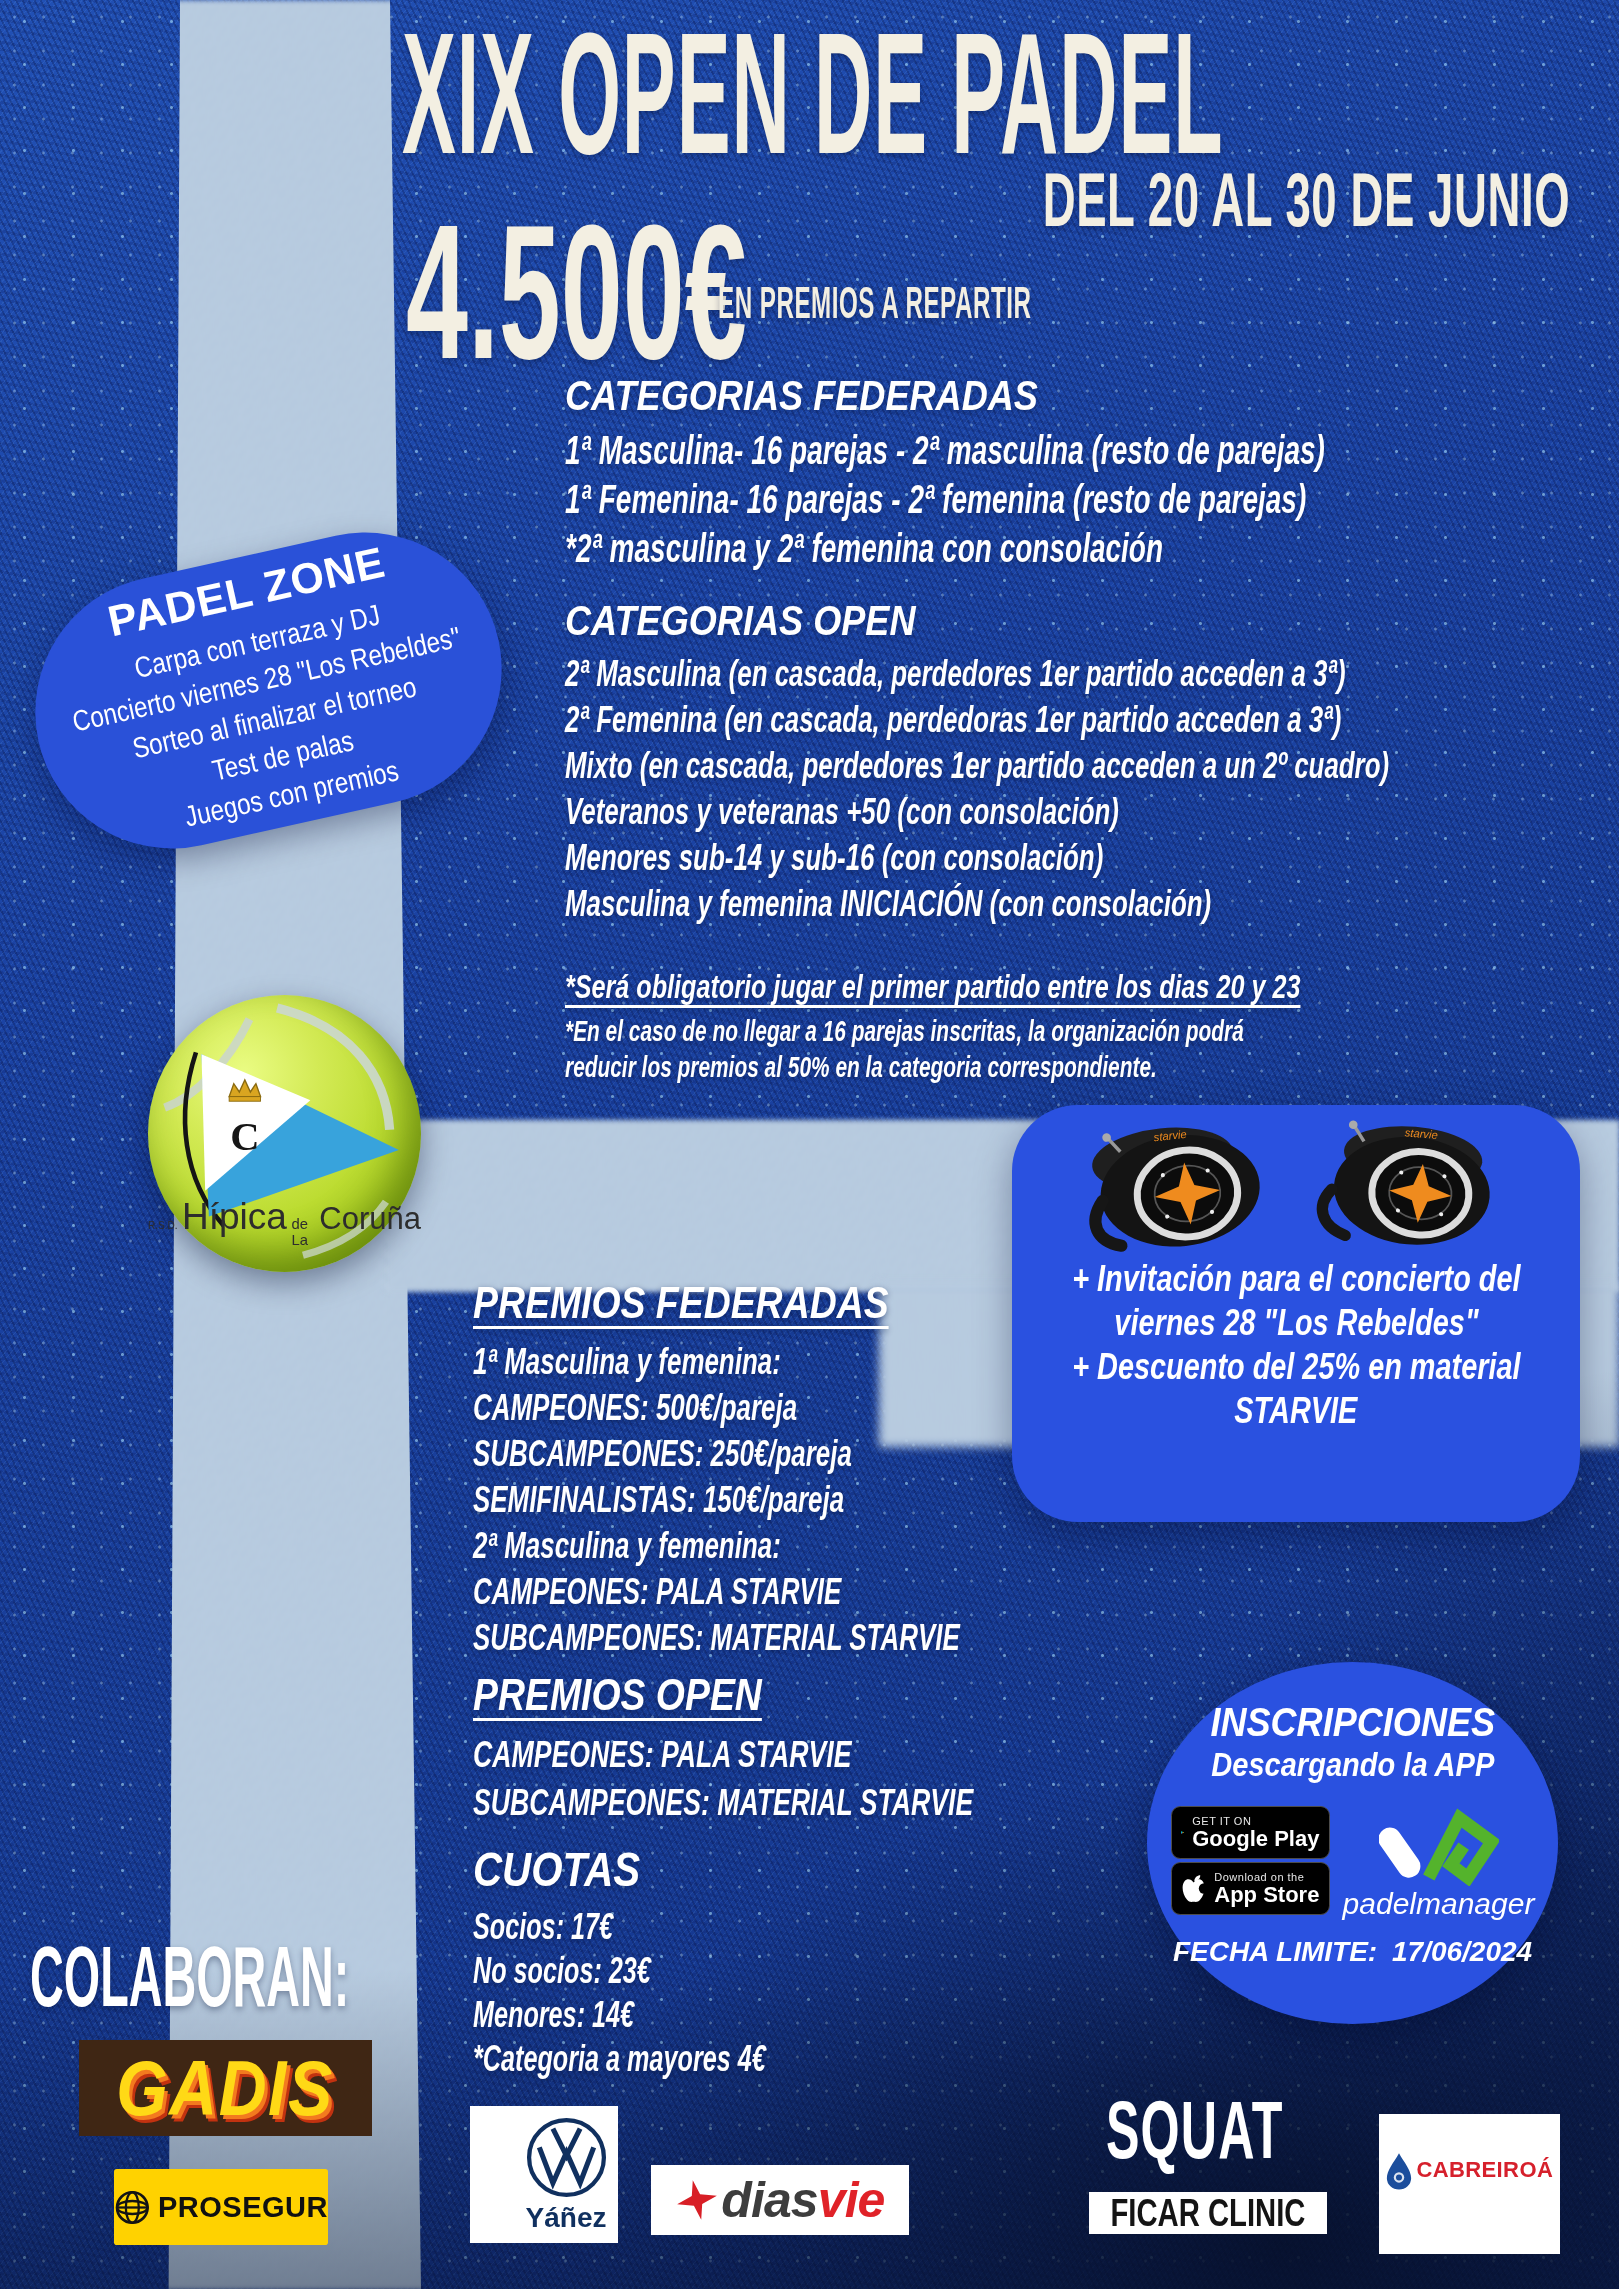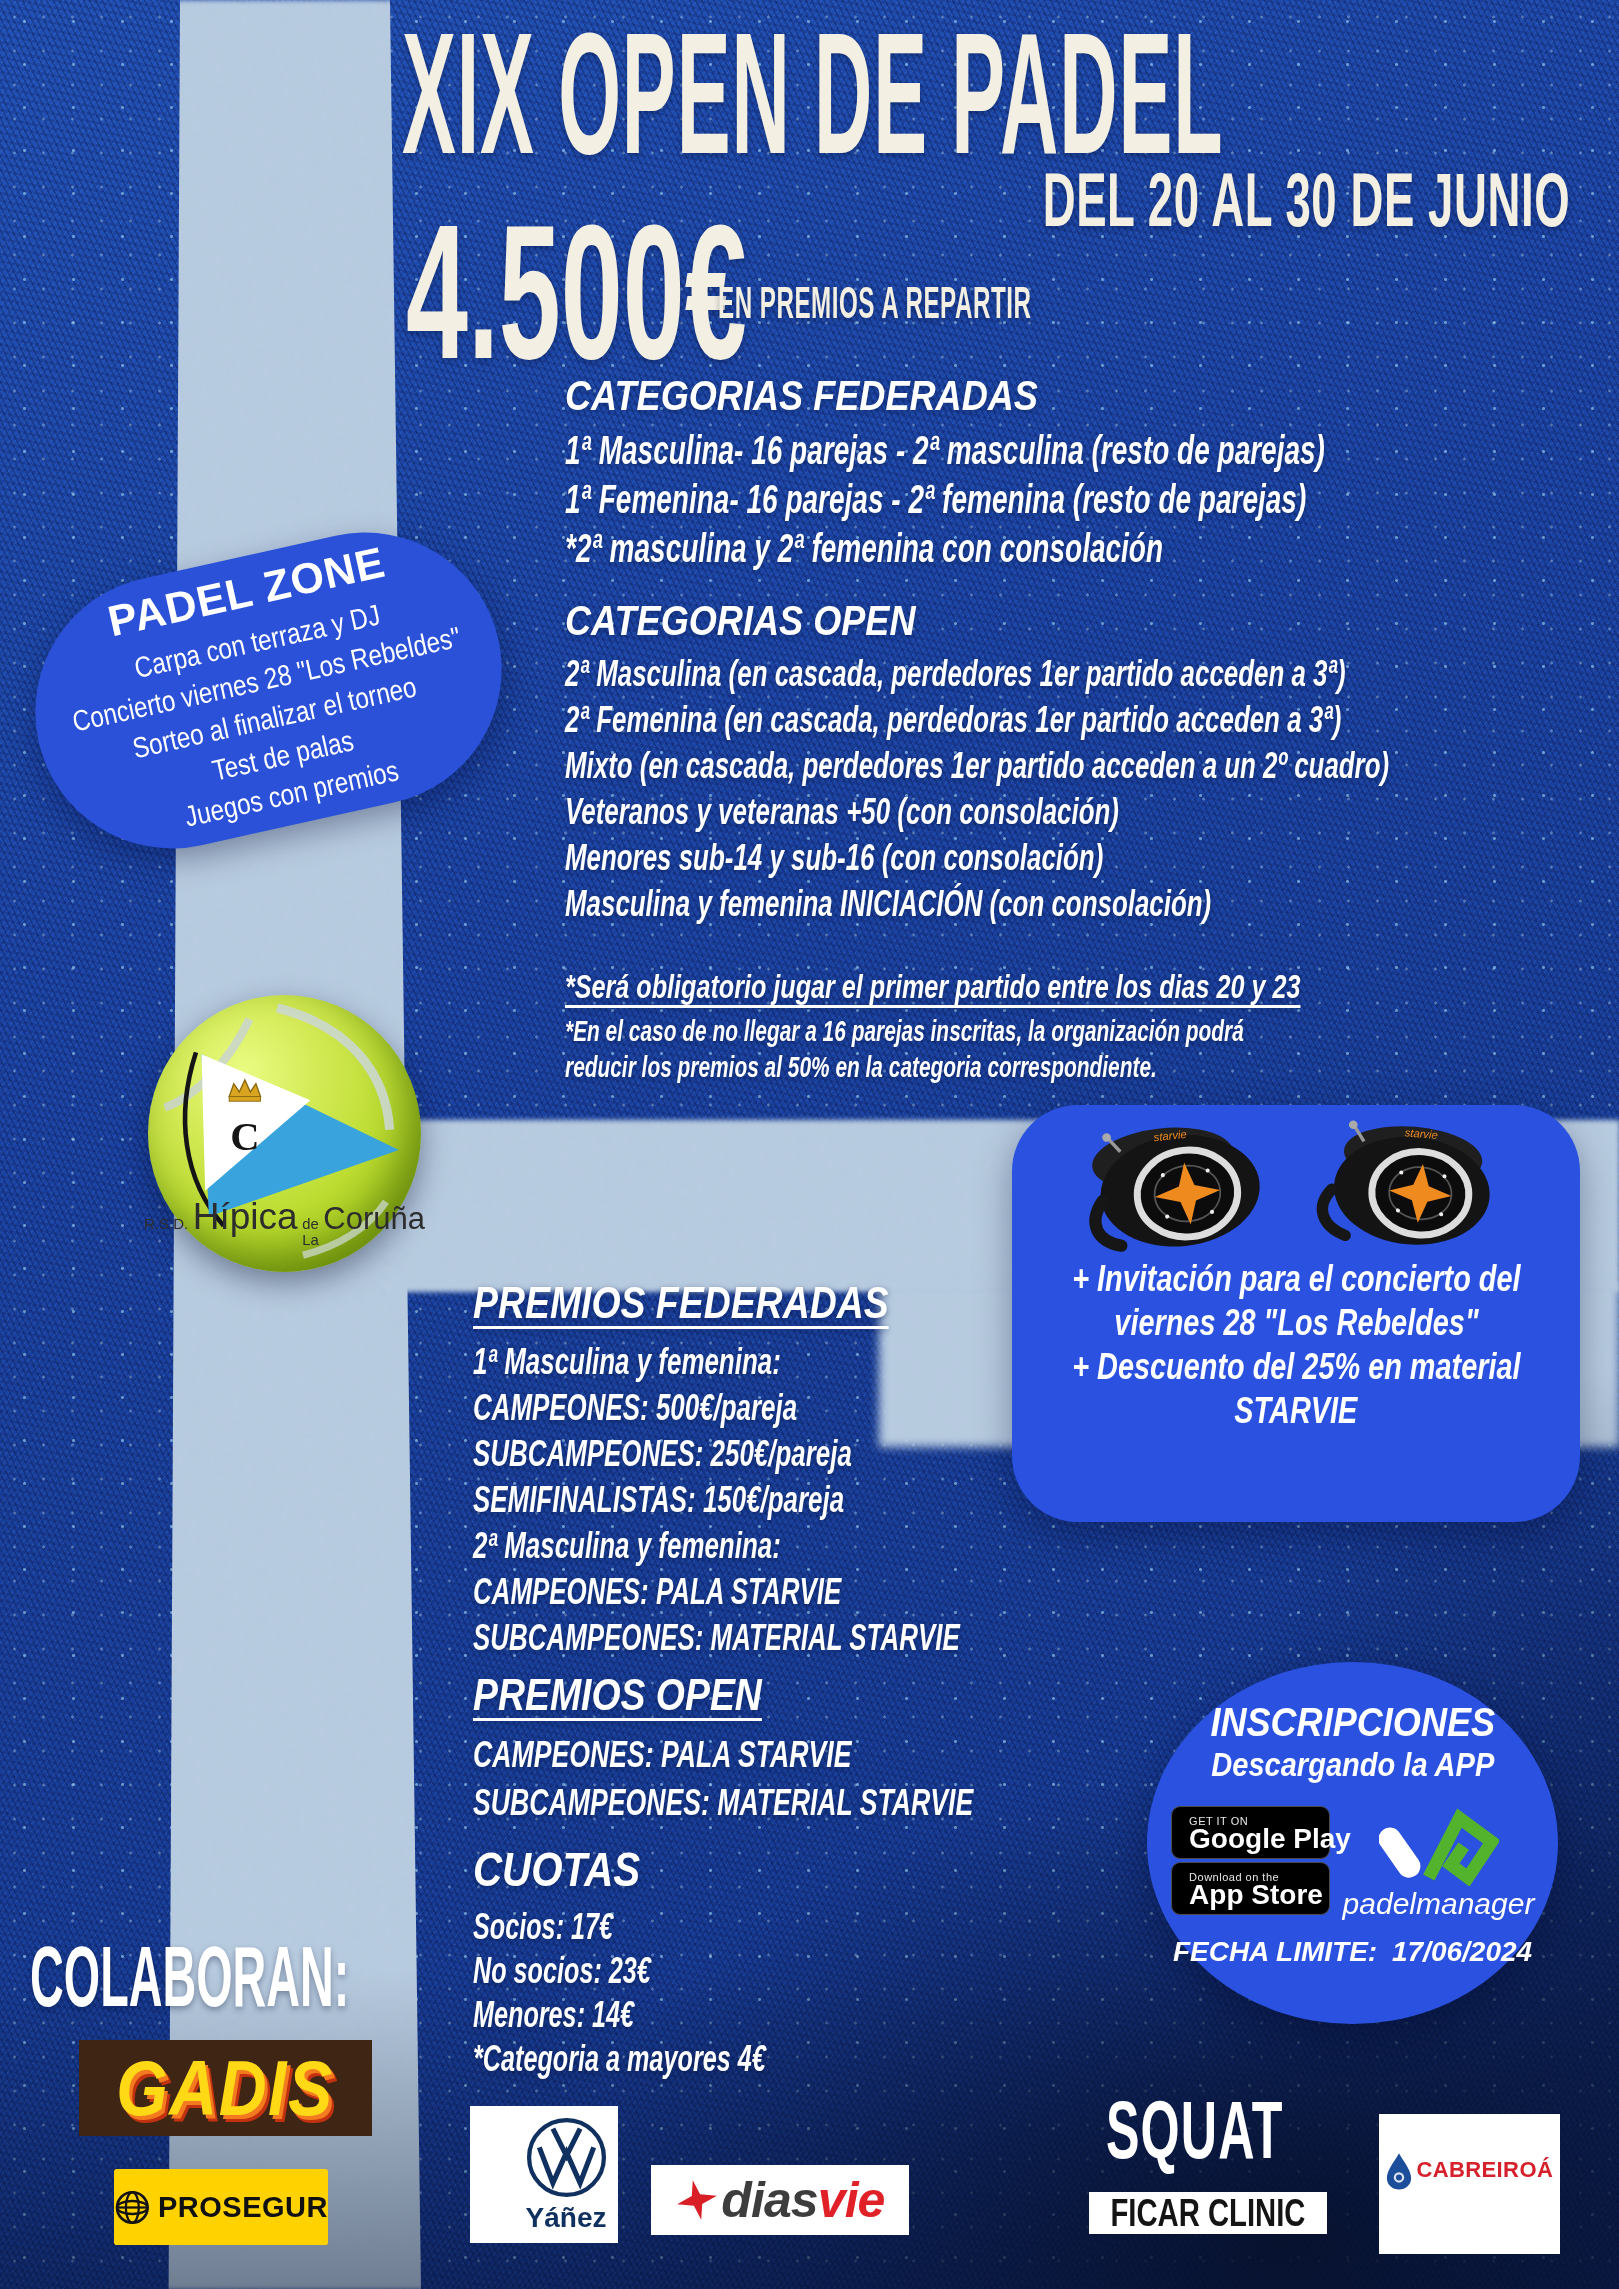--- a/index.html
+++ b/index.html
@@ -55,38 +55,38 @@
     transform:rotate(-12.5deg);display:flex;flex-direction:column;justify-content:center;align-items:center;
     box-shadow:0 11px 31px rgba(0,10,45,.35);color:#fff;text-align:center;}
   .pill-title{font-size:43px;font-weight:700;letter-spacing:0.9px;margin-bottom:7.4px;}
   .pill-line{font-size:29px;line-height:39px;white-space:nowrap;transform:scaleX(.84);}
   .ball{left:148px;top:995px;width:273px;height:277px;border-radius:50%;z-index:4;
     background:radial-gradient(circle at 35% 28%,#eafc83 0%,#d3ea55 28%,#bcdc31 55%,#a0c517 80%,#88ab0e 100%);
     box-shadow:inset -13px -18.5px 37px rgba(40,70,0,.45),0 11px 29.5px rgba(0,10,40,.4);}
   .ball svg{position:absolute;inset:0;}
   .club-row{position:absolute;left:0;top:201px;width:100%;display:flex;justify-content:center;
     align-items:baseline;gap:4.6px;color:#2d2d2d;}
-  .club-rsd{font-size:15px;} .club-hipica{font-size:37px;} .club-dela{font-size:14.8px;} .club-coruna{font-size:31px;}
+  .club-rsd{font-size:10px;} .club-hipica{font-size:37px;} .club-dela{font-size:14.8px;} .club-coruna{font-size:31px;}
   .welcome{left:1012px;top:1105px;width:568px;height:417px;border-radius:66px;background:#2a51e0;
     display:flex;flex-direction:column;align-items:center;color:#fff;
     box-shadow:0 13px 37px rgba(0,10,45,.35);}
   .welcome-title{margin-top:24px;font-size:55px;font-weight:700;font-style:italic;}
   .bags{display:flex;gap:24px;margin-top:3.7px;}
   .wl{transform:scaleX(.78);font-size:37px;line-height:44px;font-weight:700;font-style:italic;white-space:nowrap;text-align:center;}
   .circle{left:1147px;top:1662px;width:411px;height:362px;border-radius:50%;background:#2a51e0;
     display:flex;flex-direction:column;align-items:center;color:#fff;
     box-shadow:0 13px 37px rgba(0,10,45,.4);}
   .circ-title{margin-top:37px;font-size:41px;font-weight:700;font-style:italic;transform:scaleX(.88);}
   .circ-sub{font-size:33px;font-weight:700;font-style:italic;transform:scaleX(.88);margin-top:0px;}
   .stores{display:flex;align-items:center;gap:13px;margin-top:16.6px;}
   .badges{display:flex;flex-direction:column;gap:3px;}
   .badge{width:159px;height:53px;background:#000;border-radius:9.2px;border:0.9px solid #4c4c4c;
     display:flex;align-items:center;gap:8.3px;padding:0 9.2px;box-sizing:border-box;}
   .badge-tag{font-size:11px;color:#e8e8e8;letter-spacing:0.5px;line-height:12px;}
-  .badge-store{font-size:28px;color:#fff;font-weight:700;line-height:24px;white-space:nowrap;}
+  .badge-store{font-size:22px;color:#fff;font-weight:700;line-height:24px;white-space:nowrap;}
   .pm{display:flex;flex-direction:column;align-items:center;}
   .pm-word{font-size:30px;font-weight:400;font-style:italic;margin-top:1.8px;}
   .deadline{margin-top:14.8px;font-size:28px;font-weight:700;font-style:italic;display:flex;gap:14.8px;}
   .colab{left:30px;top:1934px;font-size:85px;color:#fff;transform:scaleX(.55);transform-origin:0 0;}
   .gadis{left:79px;top:2040px;width:293px;height:96px;background:#3f2614;display:flex;
     align-items:center;justify-content:center;}
   .gadis span{font-size:78px;font-style:italic;font-weight:700;color:#ffd916;letter-spacing:1.8px;
     transform:scaleX(.85);text-shadow:3.7px 3.7px 0 #f37a1f,6.5px 6.5px 0 #c23210;}
   .prosegur{left:114px;top:2169px;width:214px;height:76px;background:#ffd200;border-radius:2.8px;
     display:flex;align-items:center;justify-content:center;gap:7.4px;}

